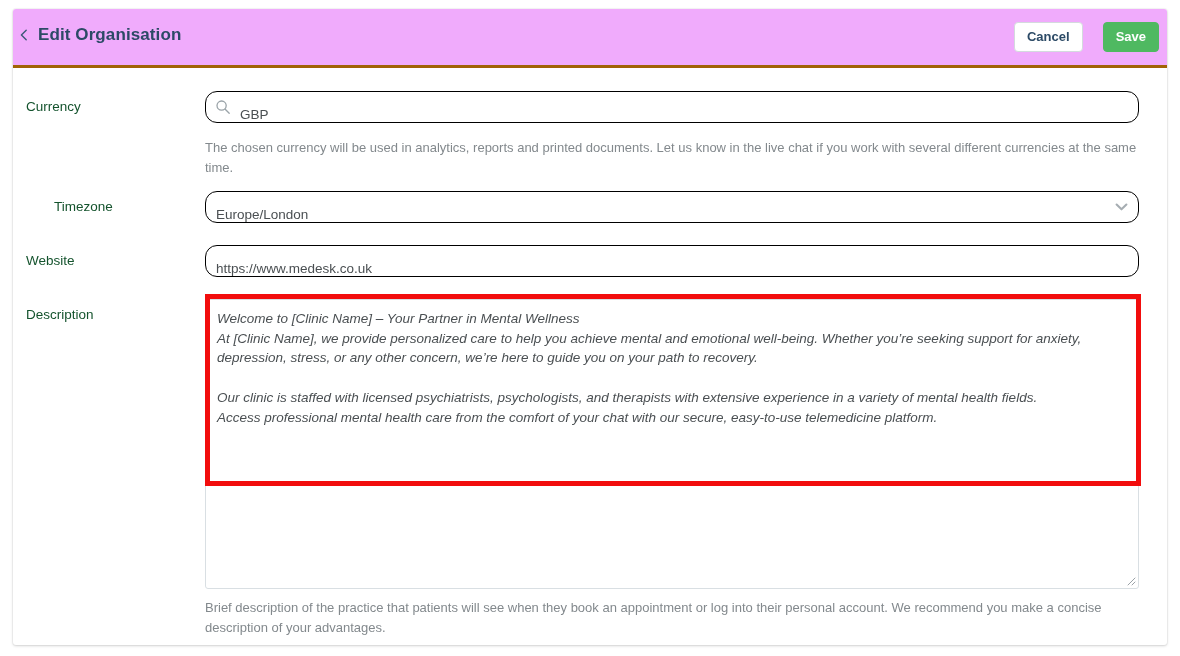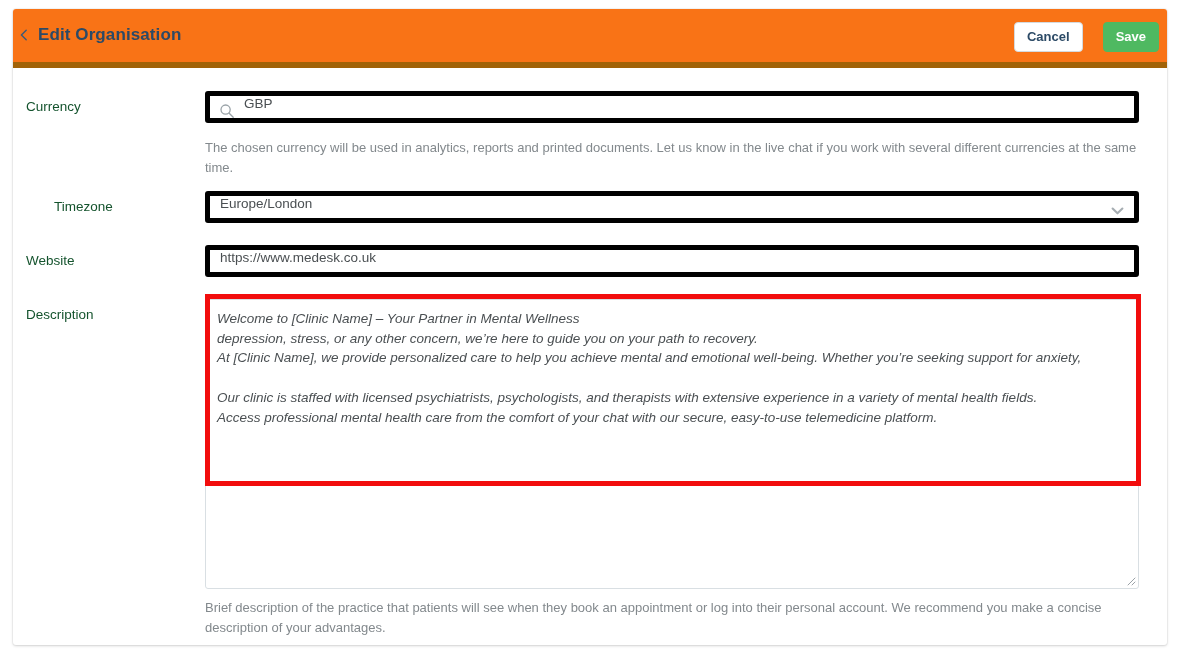--- a/index.html
+++ b/index.html
@@ -31,22 +31,22 @@
     background: #ffffff;
     border-radius: 3px;
     box-shadow: 0 1px 3px rgba(0,0,0,0.16), 0 0 0 1px rgba(0,0,0,0.03);
     overflow: hidden;
   }
 
   
   .card-header {
     position: relative;
     height: 59px;
-    background: #f97316;
-    border-bottom: 6px solid #a16207;
+    background: #f0abfc;
+    border-bottom: 3px solid #a16207;
     box-sizing: border-box;
   }
   .header-title-wrap {
     position: absolute;
     left: 5px;
     top: 16px;
     display: flex;
     align-items: center;
     gap: 8px;
   }
@@ -117,25 +117,25 @@
     position: absolute;
     left: 192px;
     width: 934px;
   }
 
   .input-box {
     position: relative;
     width: 934px;
     height: 32px;
     background: #ffffff;
-    border: 5px solid #000000;
-    border-radius: 3px;
+    border: 1px solid #000000;
+    border-radius: 12px;
     box-sizing: border-box;
     display: flex;
-    align-items: flex-start;
+    align-items: flex-end;
   }
   .input-value {
     font-size: 13.5px;
     color: #4a4f52;
     white-space: nowrap;
   }
   .search-icon {
     position: absolute;
     left: 9px;
     top: 7px;
@@ -264,22 +264,22 @@
             <span class="input-value">https://www.medesk.co.uk</span>
           </div>
         </div>
       </div>
 
       <div class="form-row" style="top:231px;">
         <div class="form-label" style="top:8px;">Description</div>
         <div class="field-col">
           <div class="textarea-box" style="height:290px;font-style:italic;">
             <div class="ta-line">Welcome to [Clinic Name] – Your Partner in Mental Wellness</div>
+            <div class="ta-line">At [Clinic Name], we provide personalized care to help you achieve mental and emotional well-being. Whether you’re seeking support for anxiety,</div>
             <div class="ta-line">depression, stress, or any other concern, we’re here to guide you on your path to recovery.</div>
-            <div class="ta-line">At [Clinic Name], we provide personalized care to help you achieve mental and emotional well-being. Whether you’re seeking support for anxiety,</div>
             <div class="ta-line ta-blank"></div>
             <div class="ta-line">Our clinic is staffed with licensed psychiatrists, psychologists, and therapists with extensive experience in a variety of mental health fields.</div>
             <div class="ta-line">Access professional mental health care from the comfort of your chat with our secure, easy-to-use telemedicine platform.</div>
             <span class="resize-grip">
               <svg viewBox="0 0 13 13" width="13" height="13" aria-hidden="true">
                 <path d="M12 5 L5 12 M12 9 L9 12" stroke="currentColor" stroke-width="1" stroke-linecap="round"></path>
               </svg>
             </span>
           </div>
           <div class="help-text" style="margin-top:9px;">Brief description of the practice that patients will see when they book an appointment or log into their personal account. We recommend you make a concise description of your advantages.</div>

